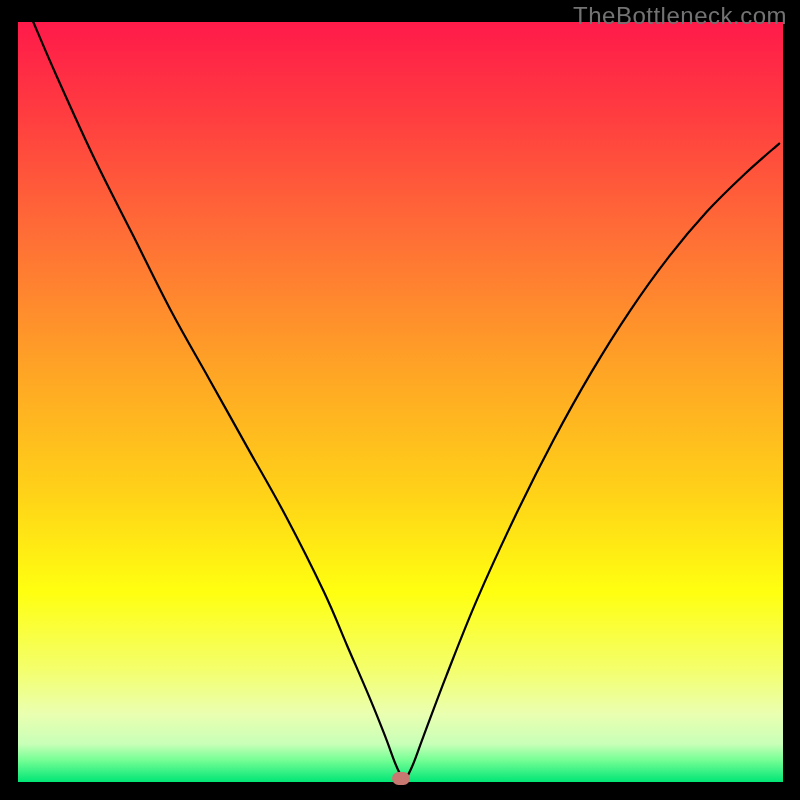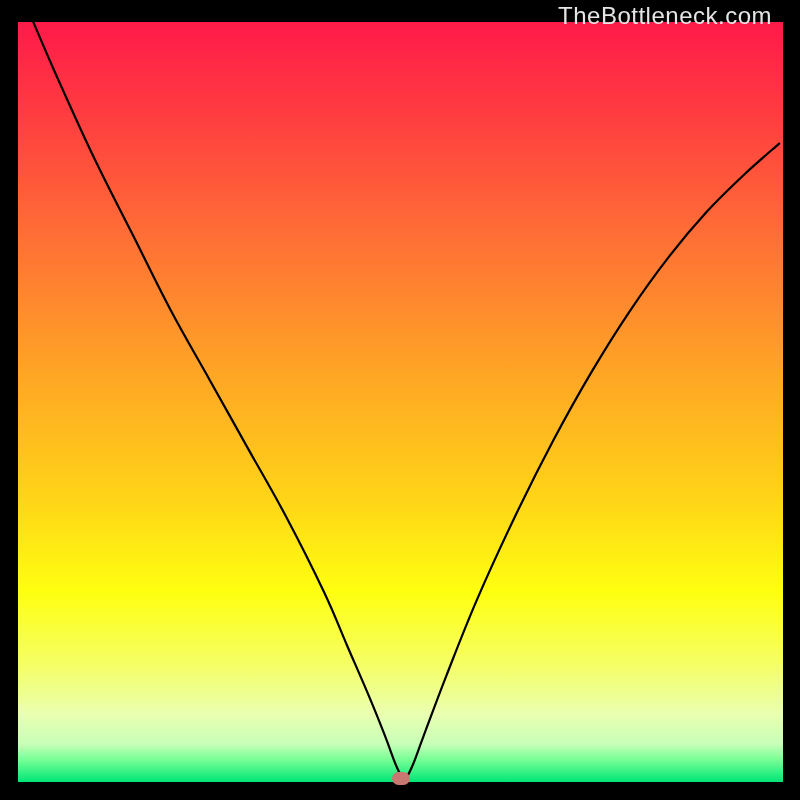--- a/index.html
+++ b/index.html
@@ -12,22 +12,22 @@
   }
   .frame {
     position: relative;
     width: 800px;
     height: 800px;
     background: #000;
   }
   .watermark {
     position: absolute;
     top: 2px;
-    right: 28px;
-    color: #e5e5e5;
+    right: 13px;
+    color: #737373;
     font-size: 24px;
     font-weight: 500;
     letter-spacing: 0.5px;
     z-index: 3;
   }
   .plot-area {
     position: absolute;
     left: 18px;
     top: 22px;
     width: 765px;

